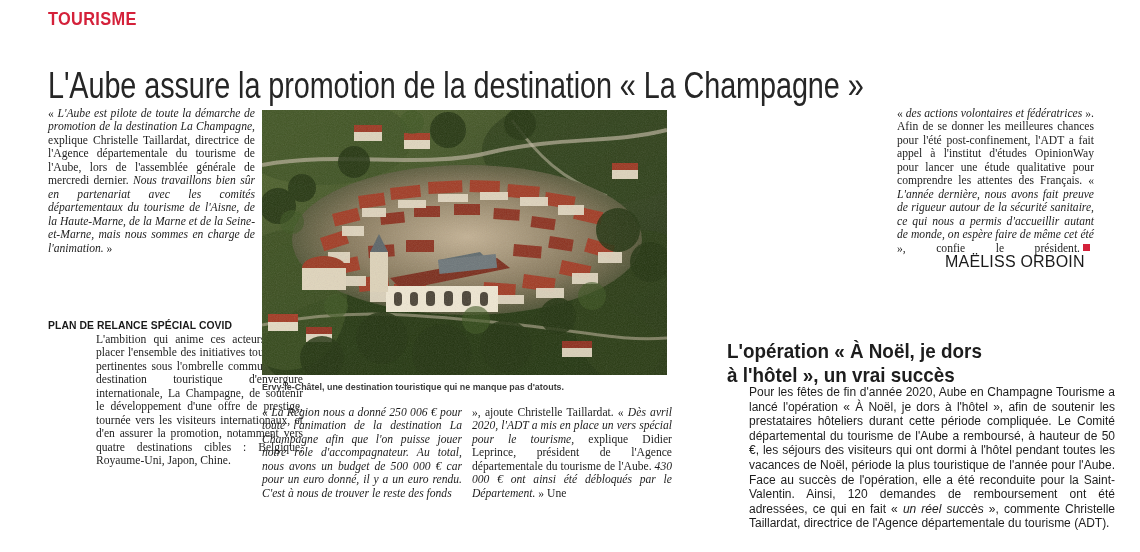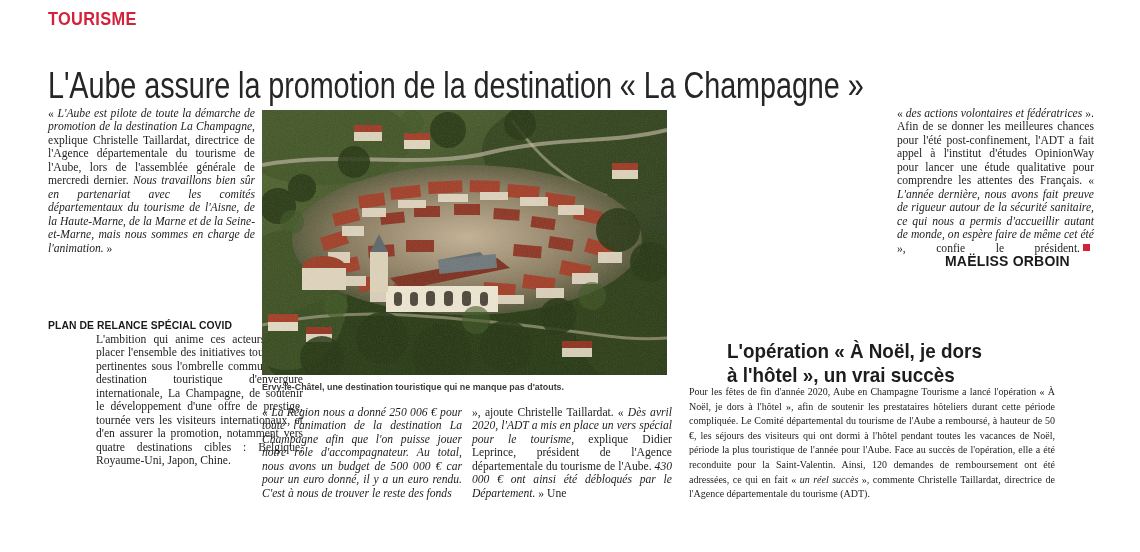--- a/index.html
+++ b/index.html
@@ -155,22 +155,22 @@
     font-weight: bold;
     color: #3c3c3c;
     transform: scaleX(0.93);
     transform-origin: left top;
     white-space: nowrap;
   }
 
   
   .byline {
     font-family: "Liberation Sans", sans-serif;
-    font-weight: bold;
-    font-size: 14px;
+    font-weight: normal;
+    font-size: 16px;
     color: #1a1a1a;
     letter-spacing: 0.2px;
     white-space: nowrap;
     padding-left: 48px;
   }
   .byline-square {
     display: inline-block;
     width: 7px;
     height: 7px;
     background: #d4213a;
@@ -194,25 +194,25 @@
     width: 380px;
     font-family: "Liberation Sans", sans-serif;
     font-weight: bold;
     font-size: 20.5px;
     line-height: 24px;
     color: #1d1d1d;
     transform: scaleX(0.92);
     transform-origin: left top;
   }
   #col5 {
-    left: 689px;
+    left: 749px;
     top: 385px;
     width: 366px;
-    font-family: Liberation Serif, serif;
-    font-size: 10px;
+    font-family: Liberation Sans, sans-serif;
+    font-size: 12px;
     line-height: 14.6px;
     text-align: justify;
     color: #1d1d1d;
   }
 </style>
 </head>
 <body>
 
 <div class="page">
 

